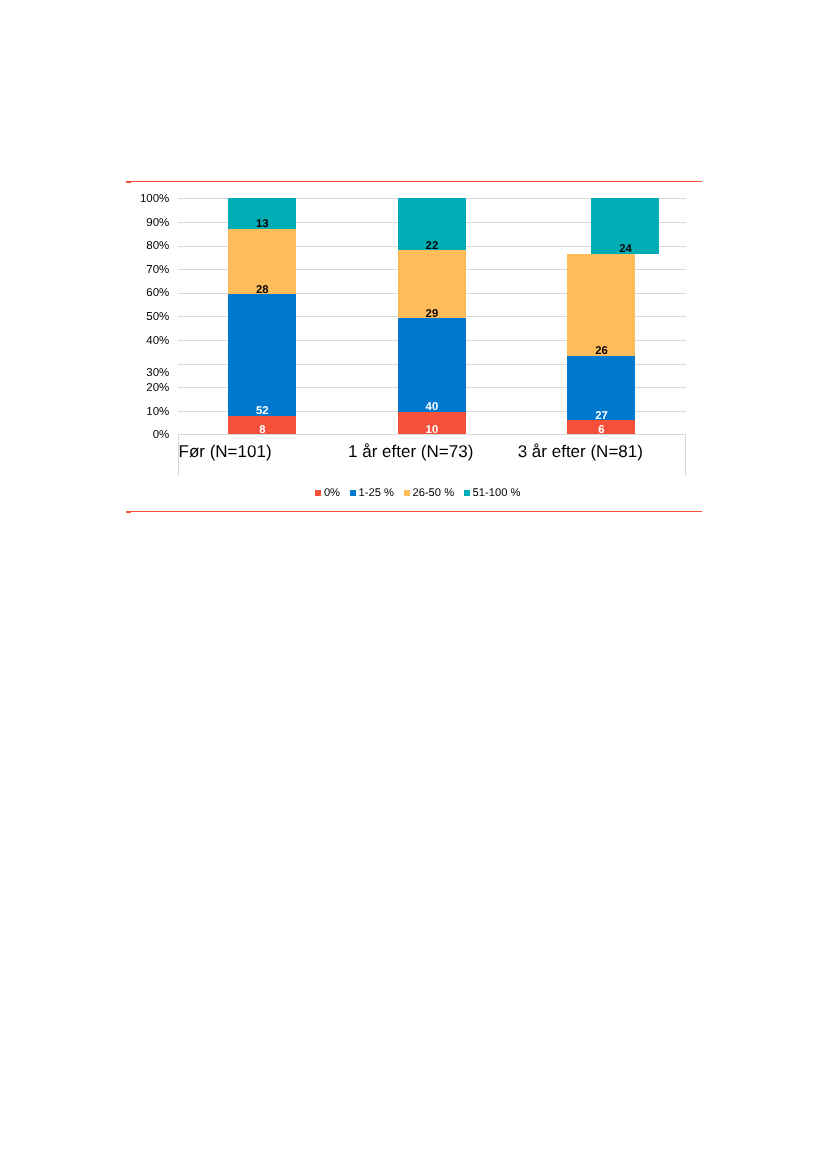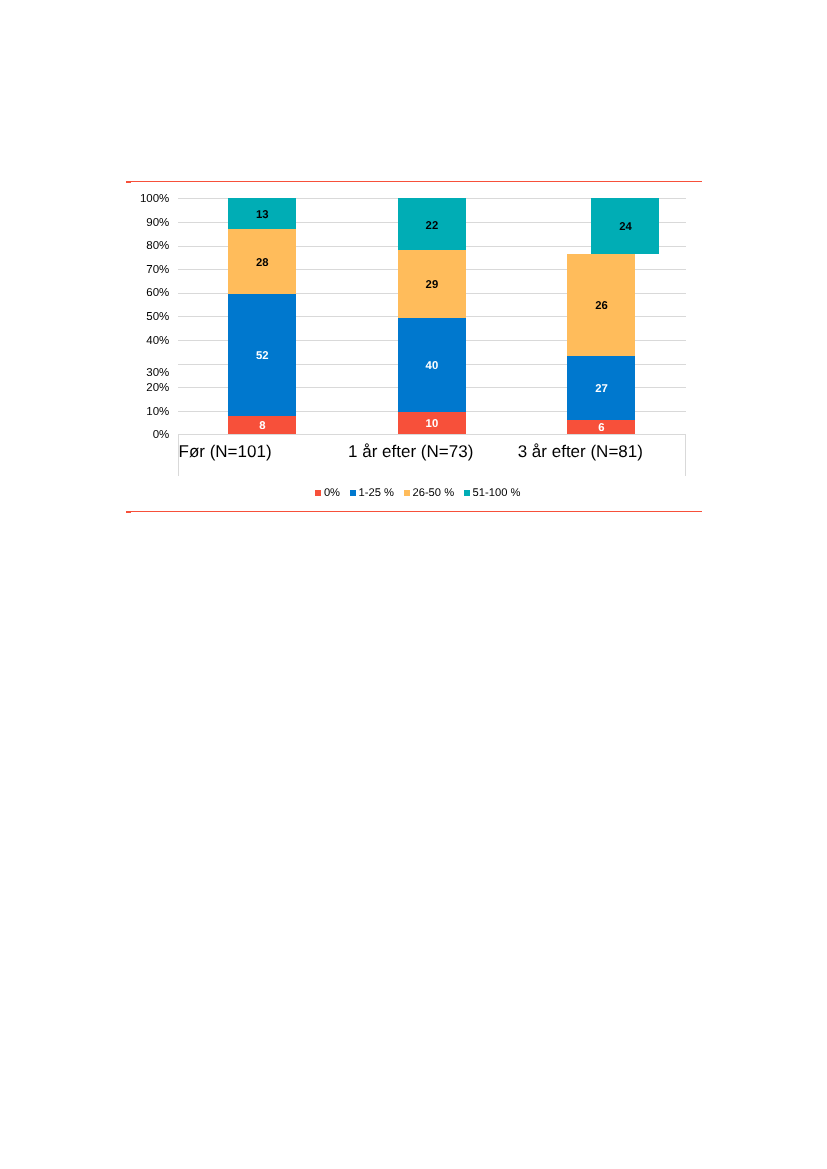--- a/index.html
+++ b/index.html
@@ -23,21 +23,21 @@
   
   .plot{position:absolute;left:51.5px;top:10.3px;width:508.8px;height:236.1px;}
   .grid-line{position:absolute;left:0;width:100%;height:1px;background:#d9d9d9;}
 
   .ytick{position:absolute;right:100%;margin-right:8.2px;height:13px;display:flex;align-items:center;justify-content:flex-end;
          font-size:11.5px;line-height:1;color:#000000;white-space:nowrap;
          transform:translateY(-50%);}
   .ytick>span{display:block;transform:translateY(1px);}
 
   .bar{position:absolute;bottom:0;width:68px;}
-  .seg{position:absolute;left:0;width:100%;display:flex;align-items:center;justify-content:center;overflow:hidden;
+  .seg{position:absolute;left:0;width:100%;display:flex;align-items:flex-end;justify-content:center;overflow:hidden;
        font-size:11.3px;font-weight:bold;line-height:1;}
   .seg>span{display:block;transform:translateY(2px);}
 
   
   .catbox{position:absolute;left:51.5px;top:246.0px;width:508.8px;height:41.8px;box-sizing:border-box;
           border-top:1px solid #d9d9d9;border-left:1px solid #d9d9d9;border-right:1px solid #d9d9d9;}
   .cat{position:absolute;top:8.4px;font-size:17px;color:#000000;line-height:1;}
   .axis-title{position:absolute;left:0;right:0;top:29.4px;text-align:center;font-size:11.2px;color:#000000;line-height:1;}
 
   .legend{position:absolute;left:189.3px;top:299.0px;display:flex;align-items:center;}

